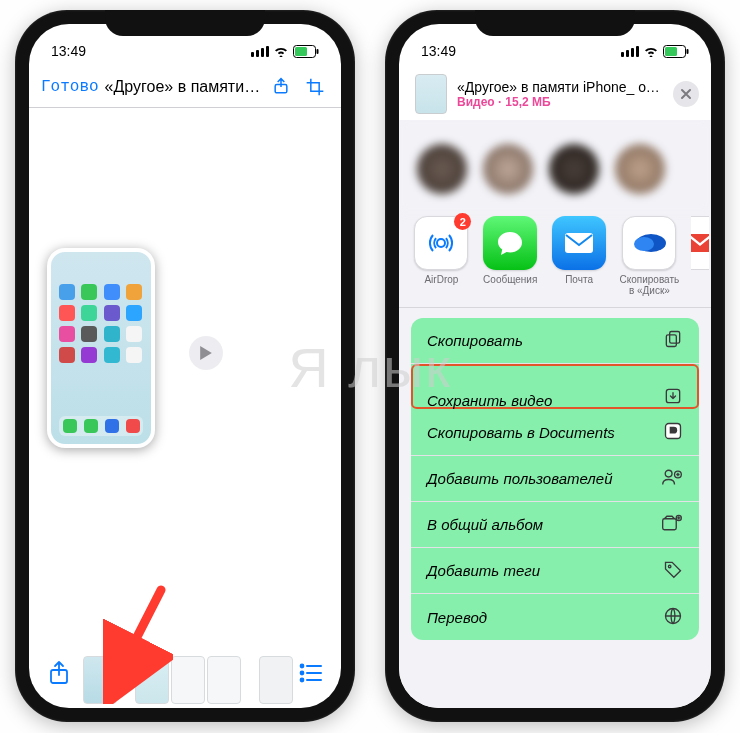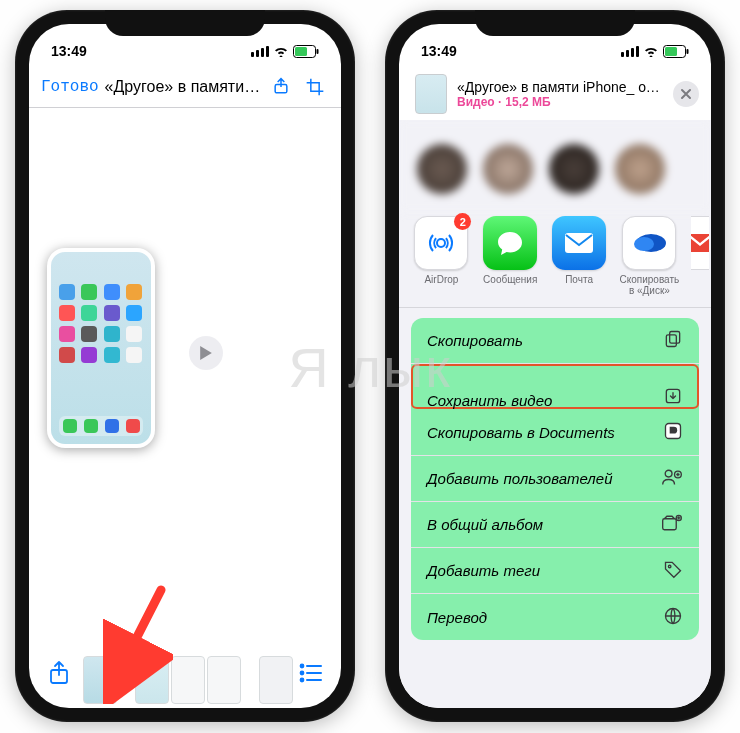--- a/index.html
+++ b/index.html
@@ -54,21 +54,21 @@
 }
 
 
 .statusbar {
   height: 42px;
   display: flex;
   align-items: center;
   justify-content: space-between;
   padding: 12px 22px 0 22px;
   font-size: 14px;
-  font-weight: 700;
+  font-weight: 400;
   gap: 40px;
 }
 .status-right { display: flex; align-items: center; gap: 4px; }
 .status-right svg { display:block; }
 
 
 .navbar-l {
   height: 42px;
   display: flex;
   align-items: center;

